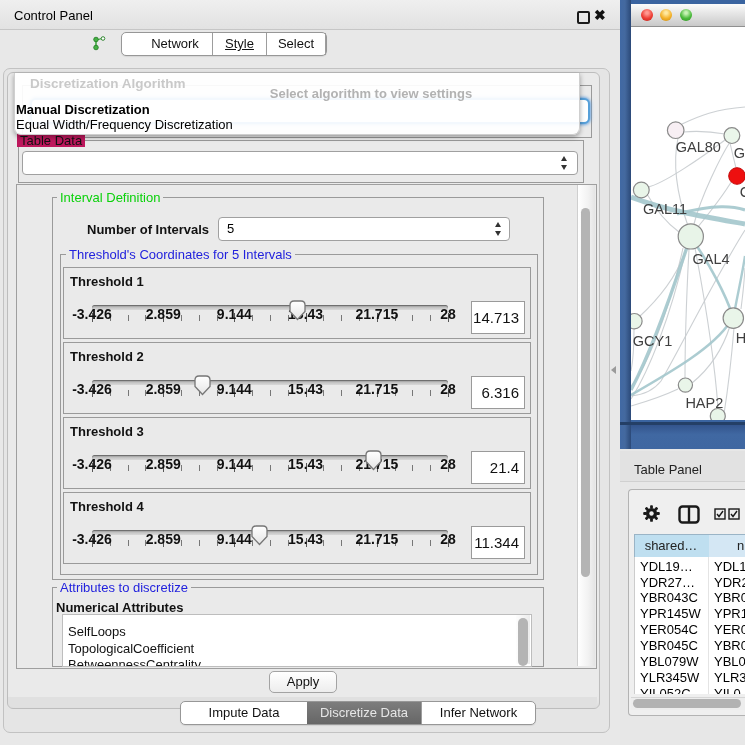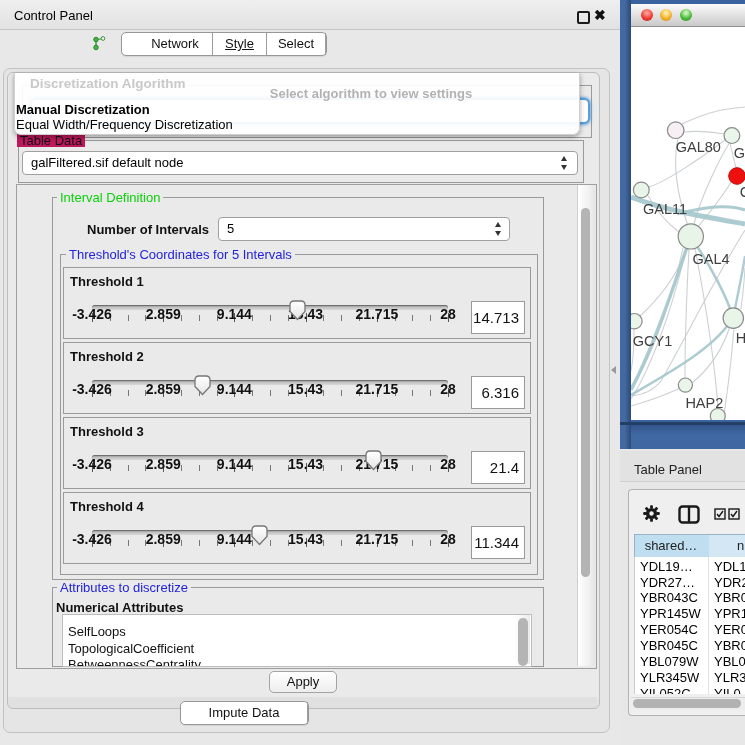--- a/index.html
+++ b/index.html
@@ -61,21 +61,20 @@
   <circle cx="11" cy="2.5" r="1.8" fill="#fff" stroke="#1f7a1f" stroke-width="0.9"></circle>
 </svg>
 
 <div class="gbox" style="left:22px;top:85px;width:568px;height:51px;"></div>
 
 <div class="abs" style="left:30px;top:98px;width:556px;height:22px;background:#fff;border:2px solid #57a0d9;border-radius:6px;box-shadow:0 0 3px 1px rgba(80,150,220,0.8);"></div>
 
 <div class="gbox" style="left:18px;top:140px;width:564px;height:41px;"></div>
 <div class="glabel" style="left:17px;top:134px;background:#be185d;">Table Data</div>
 <div class="combo" style="left:22px;top:151px;width:554px;height:22px;">
-  <div class="ctext">galFiltered.sif default node</div>
   <div class="stepper" style="right:9px;"></div>
 </div>
 
 <div class="abs" style="left:16px;top:184px;width:579px;height:483px;border:1px solid #9f9f9f;background:#eaeaea;"></div>
 
 <div class="abs" style="left:577px;top:185px;width:17px;height:481px;background:linear-gradient(to right,#ffffff,#f2f2f2 60%,#e4e4e4);border-left:1px solid #cfcfcf;"></div>
 <div class="abs" style="left:581px;top:208px;width:9px;height:369px;background:#b4b4b4;border-radius:5px;"></div>
 
 <div class="gbox" style="left:52px;top:197px;width:490px;height:381px;"></div>
 <div class="glabel" style="left:57px;top:191px;color:#0ad10a;">Interval Definition</div>
@@ -211,21 +210,23 @@
   <div style="position:absolute;left:5px;top:42px;">BetweennessCentrality</div>
 </div>
 <div class="abs" style="left:516px;top:615px;width:14px;height:49px;background:linear-gradient(to right,#fdfdfd,#ececec);"></div>
 <div class="abs" style="left:518px;top:618px;width:10px;height:48px;background:#b4b4b4;border-radius:5px;"></div>
 
 <div class="abs" style="left:269px;top:671px;width:66px;height:20px;background:linear-gradient(#ffffff,#ededed);border:1px solid #a3a3a3;border-radius:5px;text-align:center;line-height:20px;">Apply</div>
 
 <div class="abs" style="left:8px;top:697px;width:589px;height:10px;background:#e0e0e0;border-radius:0 0 6px 6px;"></div>
 <div class="seg" style="left:146px;top:701px;">
   <div class="it" style="width:94px;text-align:center;padding:16px;">Impute Data</div>
+  <div class="it on" style="width:114px;text-align:center;padding:0;">Discretize Data</div>
     <div class="sep"></div>
+  <div class="it" style="width:113px;text-align:center;padding:0;">Infer Network</div>
 </div>
 
 <div class="abs" style="left:611px;top:366px;width:0;height:0;border-top:4px solid transparent;border-bottom:4px solid transparent;border-right:5px solid #9a9a9a;"></div>
 
 <div class="abs" style="left:14px;top:73px;width:564px;height:61px;background:rgba(255,255,255,0.93);border:1px solid #cfcfcf;border-top:none;border-radius:0 0 7px 7px;box-shadow:0 2px 5px rgba(0,0,0,0.35);"></div>
 <div class="abs" style="left:30px;top:76px;font-weight:bold;font-size:13.5px;color:#c9c9c9;">Discretization Algorithm</div>
 <div class="abs" style="left:240px;top:86px;width:262px;text-align:center;font-weight:bold;color:#b2b2b2;">Select algorithm to view settings</div>
 <div class="abs" style="left:16px;top:102px;font-weight:bold;color:#000;">Manual Discretization</div>
 <div class="abs" style="left:16px;top:117px;color:#000;">Equal Width/Frequency Discretization</div>
 

